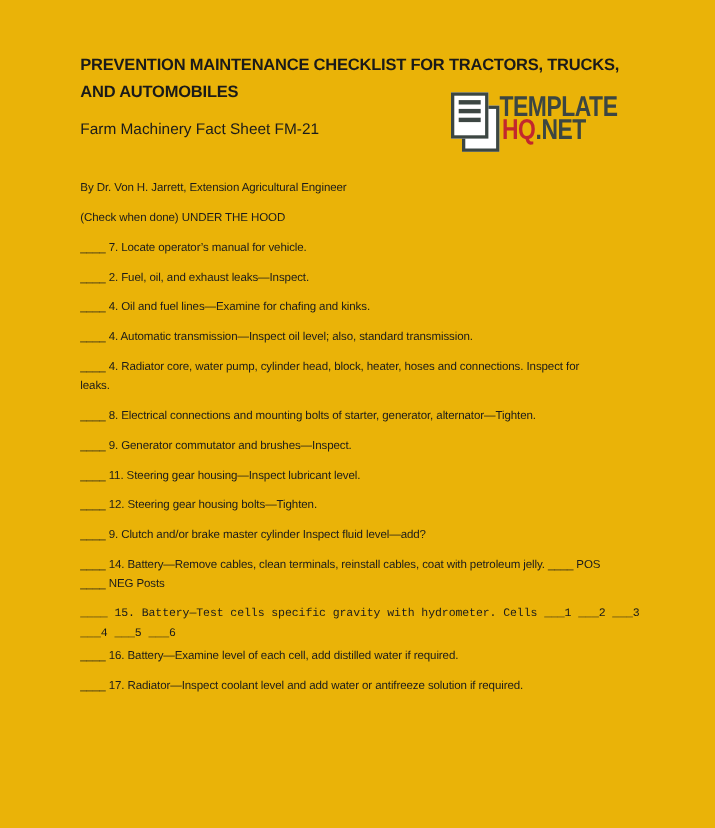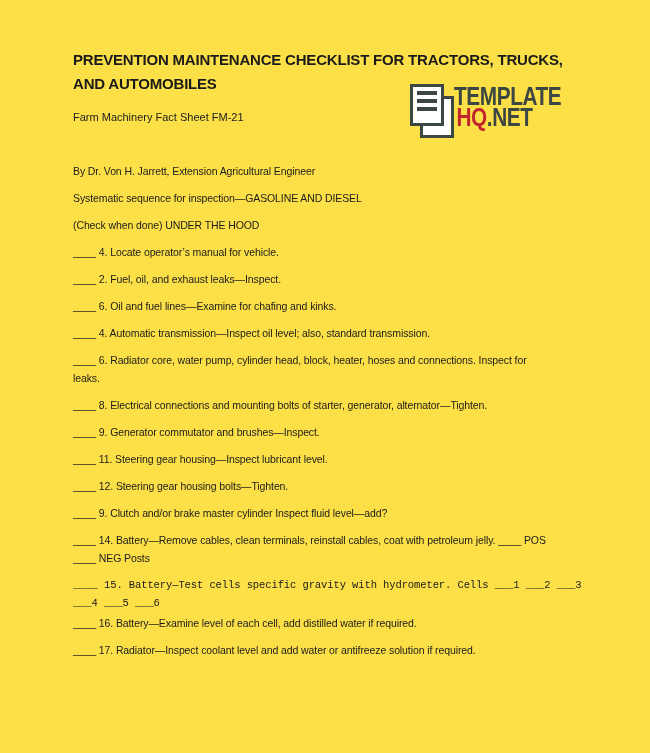--- a/index.html
+++ b/index.html
@@ -1,38 +1,38 @@
 <!DOCTYPE html>
 <html style="--logo-dark: #3c4642; --logo-red: #c2272d;"><head>
 <meta charset="utf-8">
 <style>
   html, body { margin: 0; padding: 0; background: #ffffff; }
   .page {
     position: relative;
     width: 650px;
     height: 753px;
-    background: #fde047;
+    background: #eab308;
     font-family: "Liberation Sans", sans-serif;
     color: #1b1b1b;
     overflow: hidden;
     box-sizing: border-box;
     padding: 48px 0 0 73px;
   }
   .doc-title {
     font-size: 15px;
     font-weight: bold;
     letter-spacing: -0.2px;
     line-height: 24px;
     color: #1a1a1a;
     white-space: pre-line;
     width: 540px;
     margin: 0 0 13px 0;
   }
   .fact-sheet {
-    font-size: 11px;
+    font-size: 14px;
     line-height: 16px;
     margin: 0 0 37px 0;
   }
   .para {
     font-size: 10.5px;
     letter-spacing: -0.1px;
     line-height: 18px;
     margin: 0 0 9px 0;
     white-space: pre-line;
     width: 520px;
@@ -112,28 +112,27 @@
       </div>
       <div class="logo-text">
         <div class="row1">TEMPLATE</div>
         <div class="row2"><span class="hq">HQ</span><span class="net">.NET</span></div>
       </div>
     </div>
   </header>
 
   <main>
     <p class="para">By Dr. Von H. Jarrett, Extension Agricultural Engineer</p>
-    <p class="para">Systematic sequence for inspection—GASOLINE AND DIESEL</p>
     <p class="para">(Check when done) UNDER THE HOOD</p>
     <div class="items">
-        <div class="para item">____ 4. Locate operator’s manual for vehicle.</div>
+        <div class="para item">____ 7. Locate operator’s manual for vehicle.</div>
         <div class="para item">____ 2. Fuel, oil, and exhaust leaks—Inspect.</div>
-        <div class="para item">____ 6. Oil and fuel lines—Examine for chafing and kinks.</div>
+        <div class="para item">____ 4. Oil and fuel lines—Examine for chafing and kinks.</div>
         <div class="para item">____ 4. Automatic transmission—Inspect oil level; also, standard transmission.</div>
-        <div class="para item">____ 6. Radiator core, water pump, cylinder head, block, heater, hoses and connections. Inspect for
+        <div class="para item">____ 4. Radiator core, water pump, cylinder head, block, heater, hoses and connections. Inspect for
 leaks.</div>
         <div class="para item">____ 8. Electrical connections and mounting bolts of starter, generator, alternator—Tighten.</div>
         <div class="para item">____ 9. Generator commutator and brushes—Inspect.</div>
         <div class="para item">____ 11. Steering gear housing—Inspect lubricant level.</div>
         <div class="para item">____ 12. Steering gear housing bolts—Tighten.</div>
         <div class="para item">____ 9. Clutch and/or brake master cylinder Inspect fluid level—add?</div>
         <div class="para item">____ 14. Battery—Remove cables, clean terminals, reinstall cables, coat with petroleum jelly. ____ POS
 ____ NEG Posts</div>
         <div class="para item tight">____ 15. Battery—Test cells specific gravity with hydrometer. Cells ___1 ___2 ___3 ___4 ___5 ___6</div>
         <div class="para item">____ 16. Battery—Examine level of each cell, add distilled water if required.</div>

